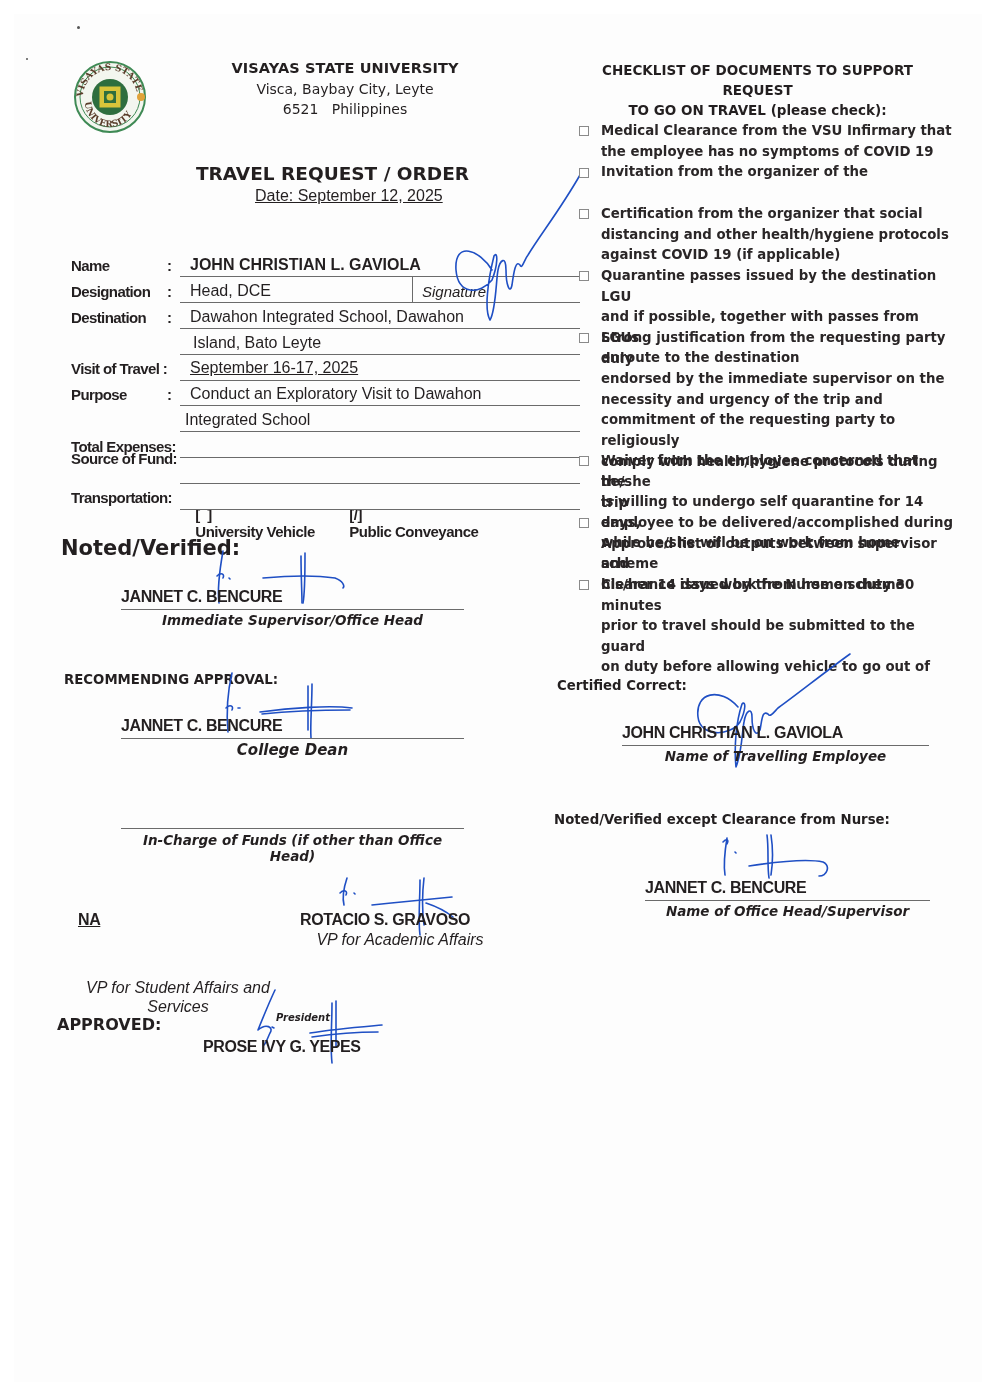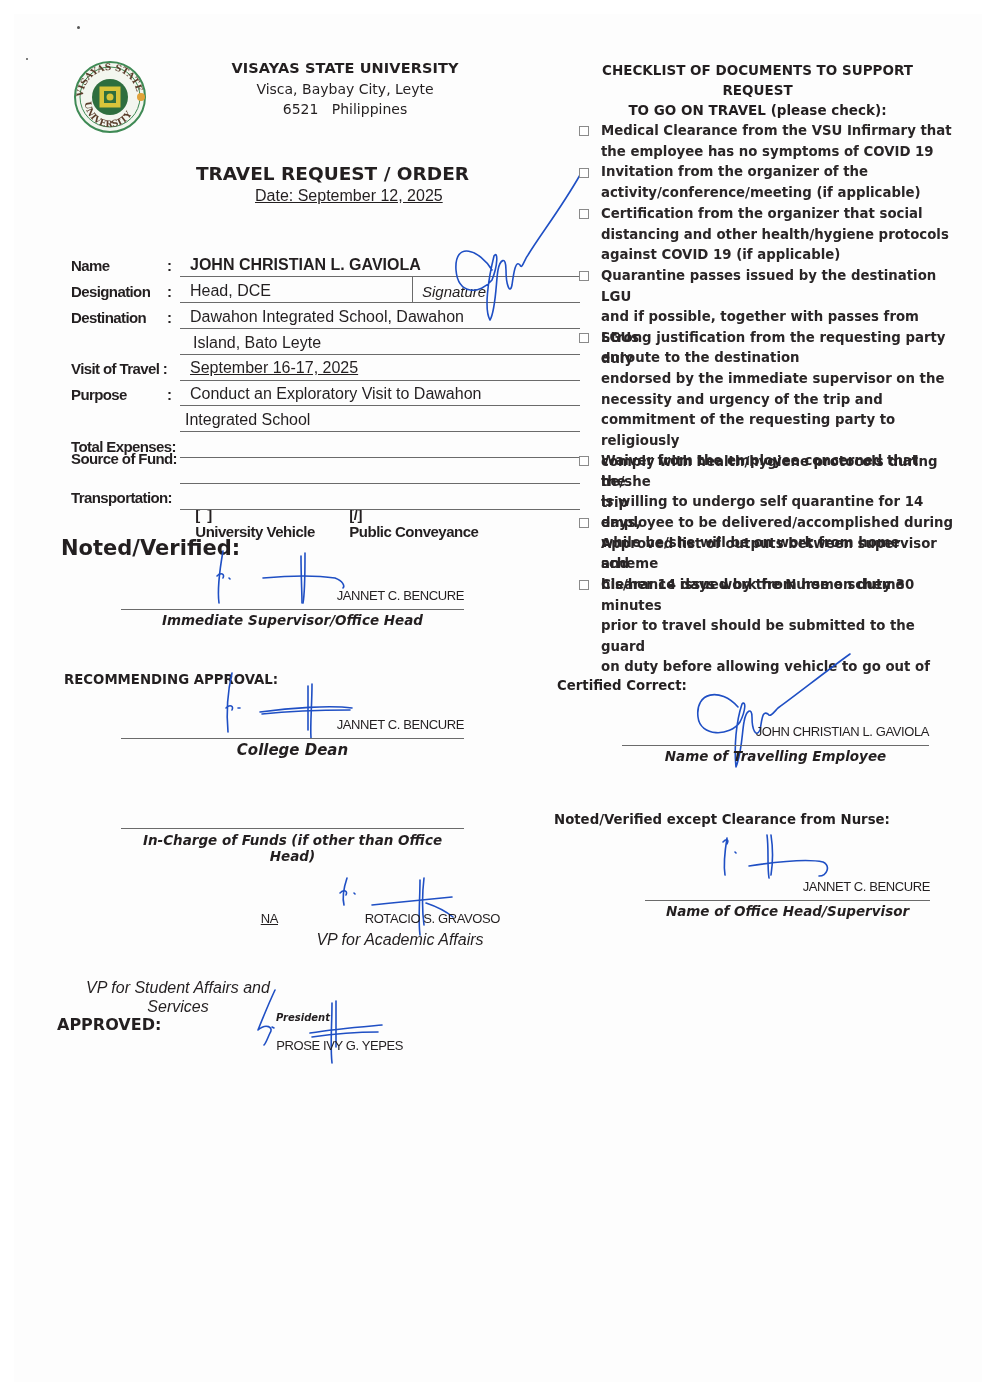--- a/index.html
+++ b/index.html
@@ -30,21 +30,21 @@
   .transport { font-family: "Liberation Sans", sans-serif; font-weight: bold; font-size: 15px; letter-spacing: -0.5px; }
 
   
   .chk-title { left: 575px; top: 60px; width: 365px; text-align: center; font-weight: bold; font-size: 13.5px; line-height: 20px; }
   .chk-box { width: 10px; height: 10px; border: 1px solid #8a8a8a; background: #fff; left: 579px; }
   .chk-text { left: 601px; width: 360px; font-weight: bold; font-size: 13.3px; line-height: 20.6px; color: #2a2627; }
 
   
   .heading-b { font-weight: bold; font-size: 16px; }
   .heading-s { font-weight: bold; font-size: 13.3px; }
-  .sig-name { font-family: "Liberation Sans", sans-serif; font-weight: normal; font-size: 13px; text-align: right; letter-spacing: -0.4px; }
+  .sig-name { font-family: "Liberation Sans", sans-serif; font-weight: bold; font-size: 16px; text-align: left; letter-spacing: -0.4px; }
   .sig-role { font-style: italic; font-weight: bold; font-size: 13.5px; text-align: center; }
   .sig-role-plain { font-family: "Liberation Sans", sans-serif; font-style: italic; font-size: 16px; text-align: center; line-height: 19px; }
   .sig-line { height: 1px; background: #6b6b6b; }
   svg.ink { position: absolute; overflow: visible; }
   svg.ink path { fill: none; stroke: #1f4fc4; stroke-width: 1.6; stroke-linecap: round; stroke-linejoin: round; }
 </style>
 </head>
 <body>
 
 <div class="page"></div>
@@ -132,21 +132,20 @@
 
 <div class="abs chk-box" style="top:126px;"></div>
 <div class="abs chk-text" style="top:121px;">
   <div>Medical Clearance from the VSU Infirmary that</div>
   <div>the employee has no symptoms of COVID 19</div>
 </div>
 
 <div class="abs chk-box" style="top:168px;"></div>
 <div class="abs chk-text" style="top:162px;">
   <div>Invitation from the organizer of the</div>
-  <div>activity/conference/meeting (if applicable)</div>
 </div>
 
 <div class="abs chk-box" style="top:209px;"></div>
 <div class="abs chk-text" style="top:204px;">
   <div>Certification from the organizer that social</div>
   <div>distancing and other health/hygiene protocols</div>
   <div>against COVID 19 (if applicable)</div>
 </div>
 
 <div class="abs chk-box" style="top:271px;"></div>

